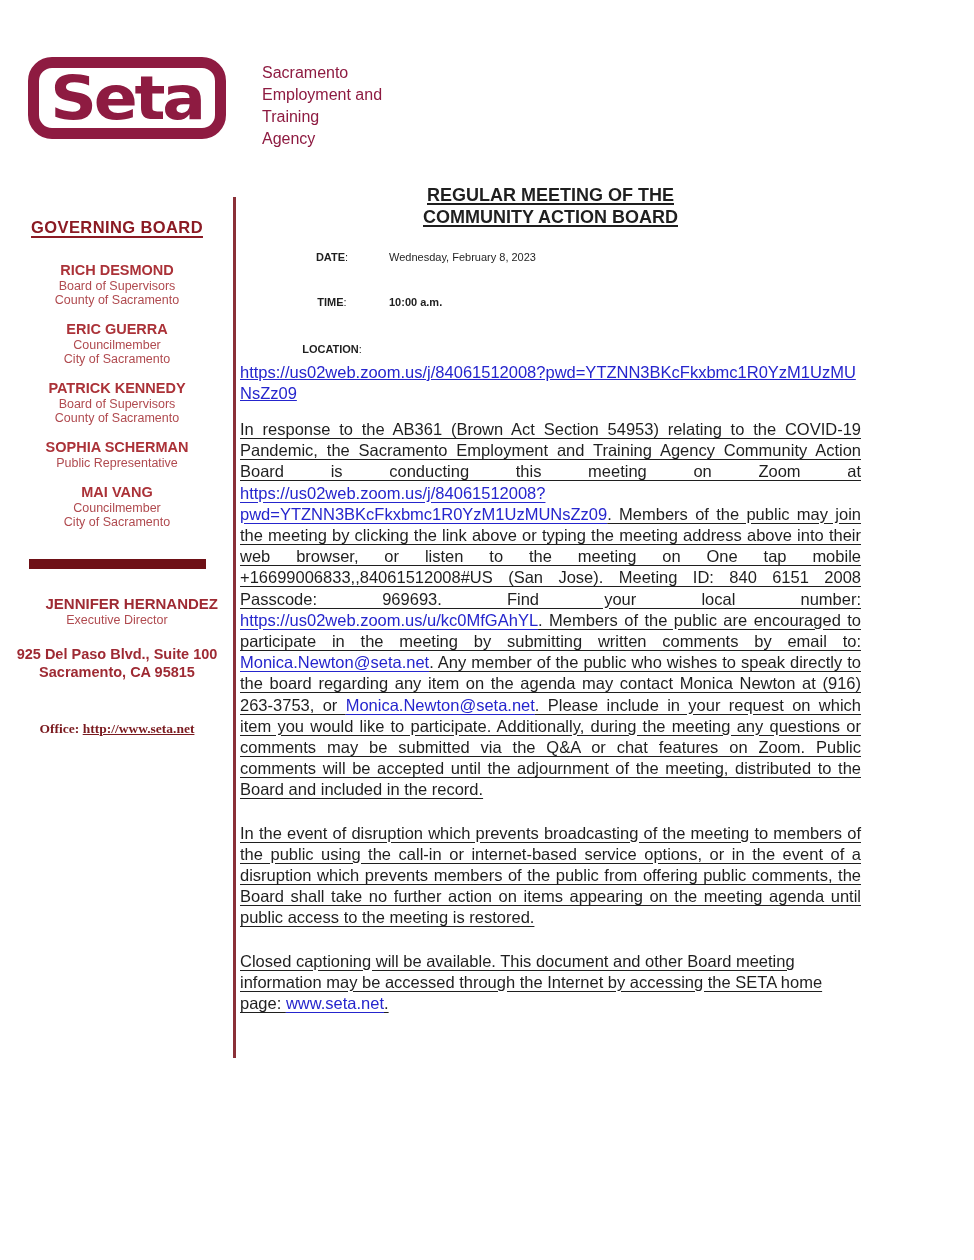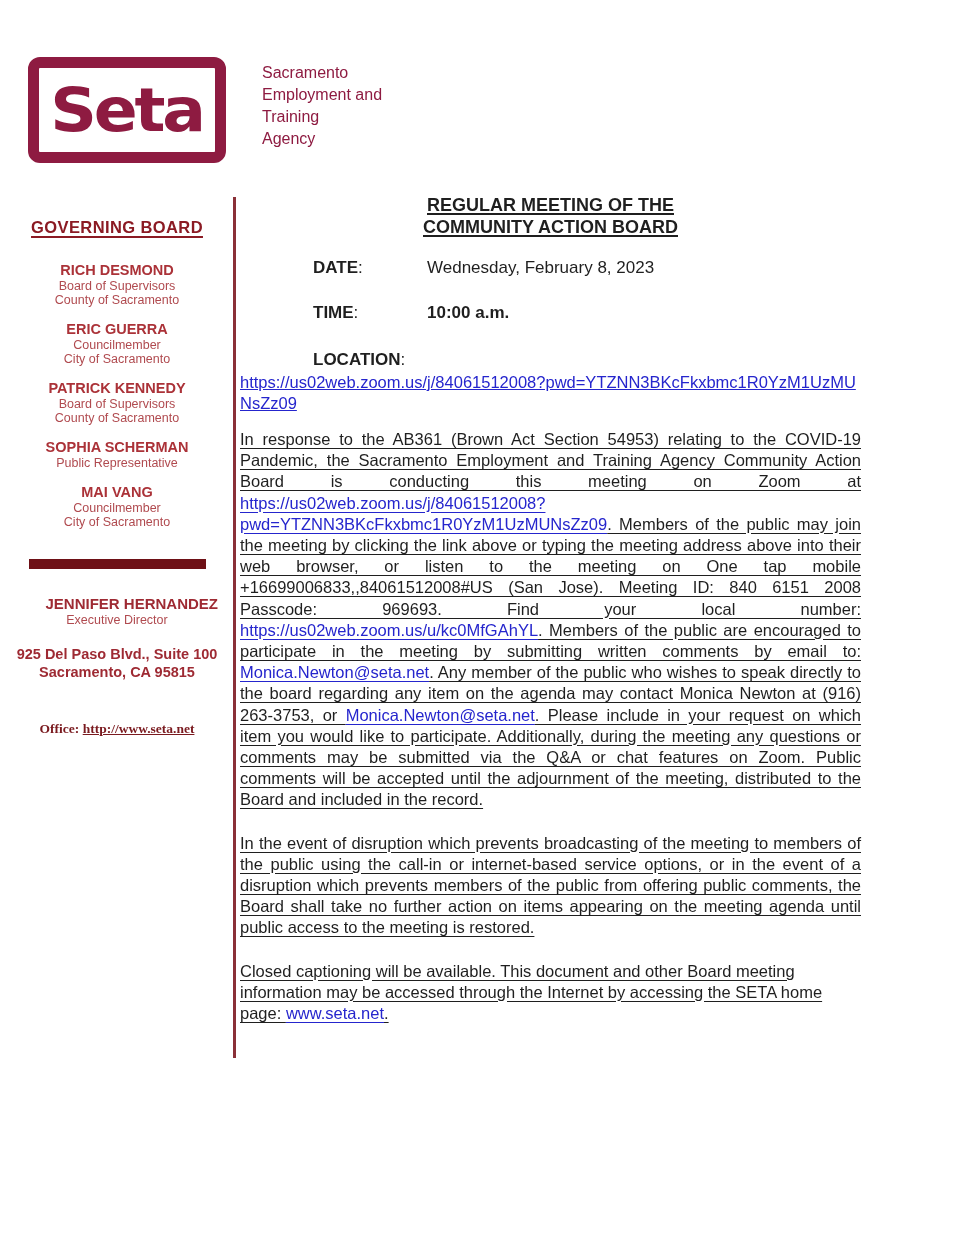--- a/index.html
+++ b/index.html
@@ -8,22 +8,22 @@
     --divider:#6e1016; --rule:#8a3038;
   }
   *{margin:0;padding:0;box-sizing:border-box;}
   html,body{background:#e8e8e8;}
   .page{
     position:relative;width:974px;height:1260px;background:#ffffff;margin:0 auto;
     font-family:"Liberation Sans", sans-serif;color:var(--ink);overflow:hidden;
   }
   
   .logo-box{
-    position:absolute;left:28px;top:57px;width:198px;height:106px;
-    border:11px solid var(--maroon);border-radius:12px;
+    position:absolute;left:28px;top:57px;width:198px;height:82px;
+    border:11px solid var(--maroon);border-radius:24px;
     display:flex;align-items:center;justify-content:center;background:#fff;
   }
   .logo-text{
     font-weight:bold;font-size:60px;line-height:1;color:var(--maroon);
     letter-spacing:-3px;transform:scaleX(1.08);font-family:"DejaVu Sans", sans-serif;
   }
   .agency-name{
     position:absolute;left:262px;top:62px;color:var(--maroon);
     font-size:16px;line-height:22px;font-weight:500;
   }
@@ -44,27 +44,27 @@
   .dir-name{color:var(--contact-red);font-weight:bold;font-size:15px;line-height:18px;text-align:right;}
   .dir-title{color:var(--role-red);font-size:12.5px;line-height:15px;}
   .address{margin-top:17px;color:var(--contact-red);font-weight:bold;font-size:14.5px;line-height:18px;}
   .contact{margin-top:33px;color:var(--contact-red);font-weight:bold;font-size:14.5px;line-height:17px;}
   .website-line{
     margin-top:40px;color:var(--site-red);font-family:"Liberation Serif", serif;
     font-weight:bold;font-size:13.5px;
   }
   .site-link{color:var(--site-red);text-decoration:underline;cursor:pointer;}
   
-  .main{position:absolute;left:240px;top:194px;width:621px;}
+  .main{position:absolute;left:240px;top:184px;width:621px;}
   .doc-title{text-align:center;}
   .doc-title .title-line{
     font-weight:bold;font-size:18px;line-height:22px;display:inline-block;
     text-decoration:underline;text-underline-offset:2px;text-decoration-thickness:2px;
   }
-  .meta-row{display:flex;margin-left:73px;font-size:17px;line-height:21px;}
+  .meta-row{display:flex;margin-left:35px;font-size:11px;line-height:21px;text-align:center;}
   .meta-row.date{margin-top:19px;}
   .meta-row.time{margin-top:24px;}
   .meta-row.location{margin-top:26px;}
   .meta-label{width:114px;flex:none;}
   .meta-label b{font-weight:bold;}
   .meta-value{font-weight:normal;}
   .meta-value.bold{font-weight:bold;}
   .loc-link{
     display:block;margin-top:2px;font-size:16.5px;line-height:21px;
     color:var(--link-blue);text-decoration:underline;word-break:break-all;cursor:pointer;

